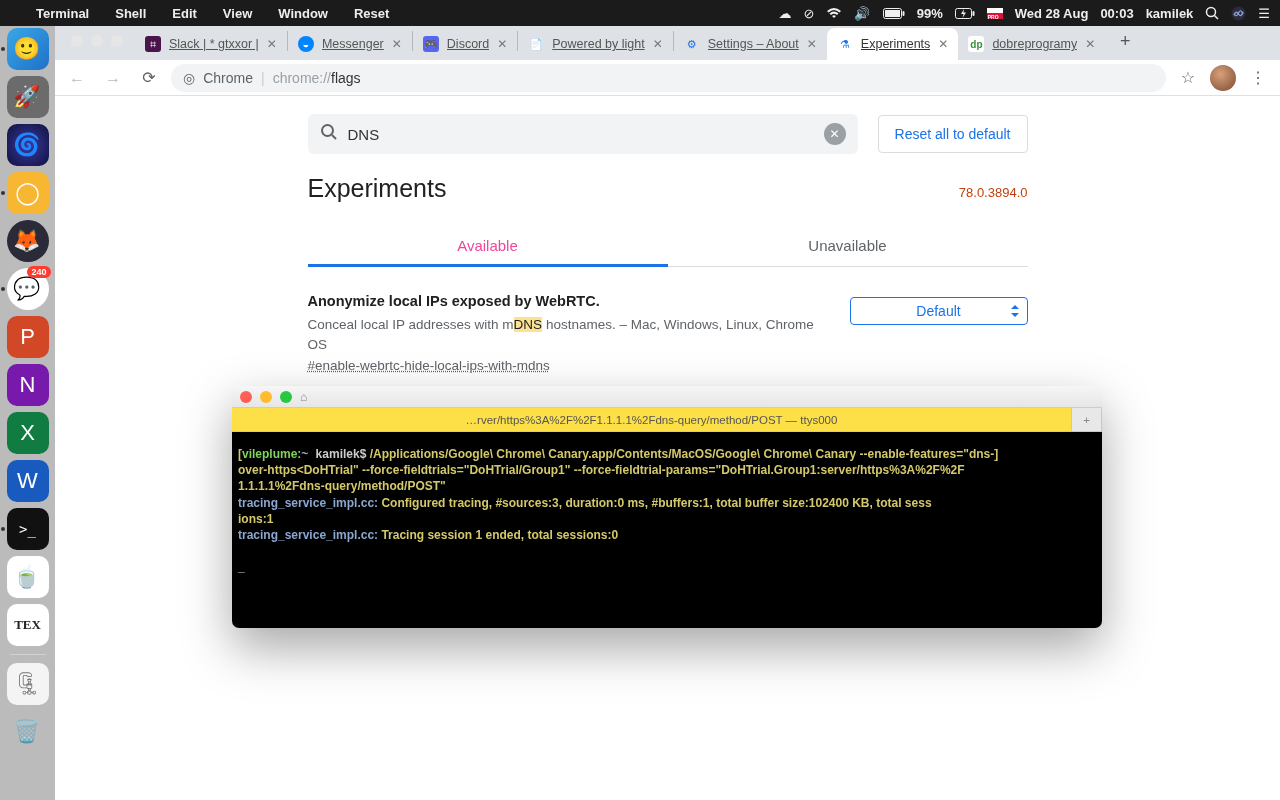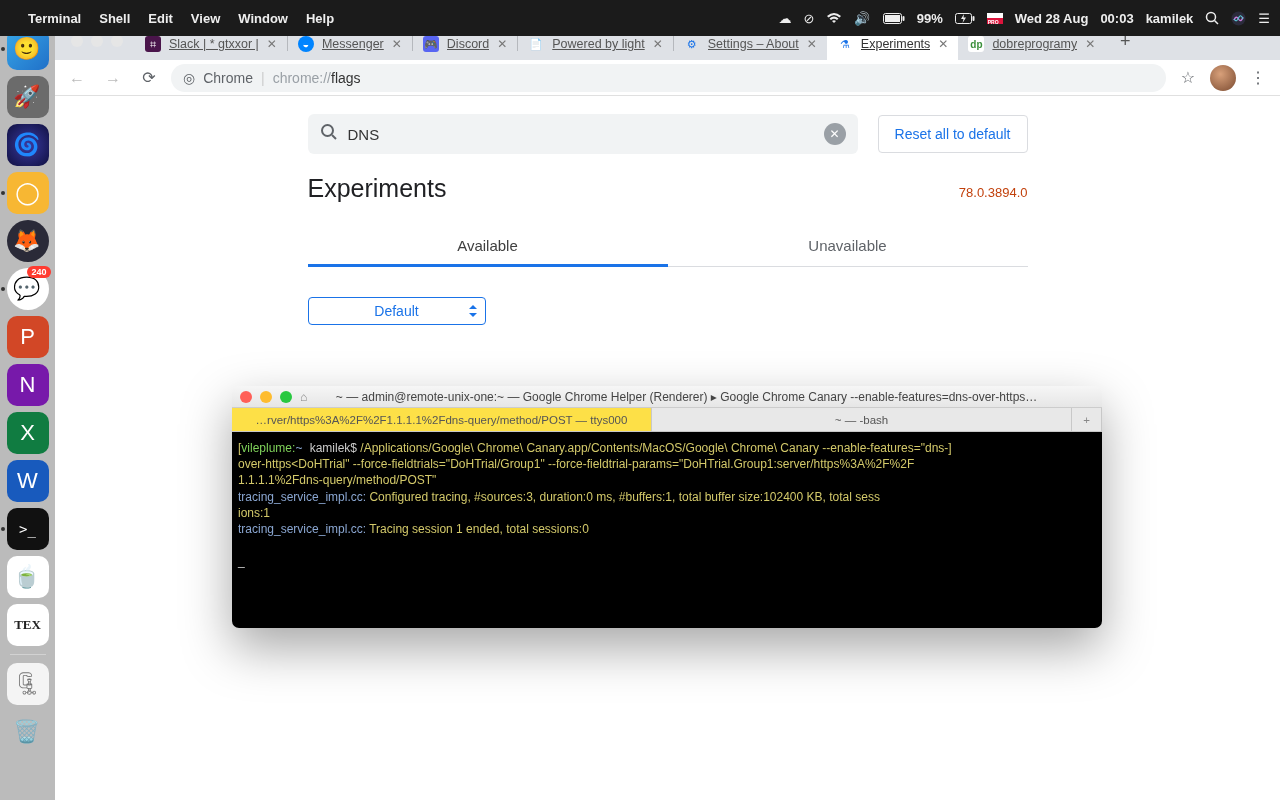--- a/index.html
+++ b/index.html
@@ -1,18 +1,18 @@
 <!DOCTYPE html>
 <html><head>
 <meta charset="utf-8">
 <style>
   *{box-sizing:border-box;margin:0;padding:0;font-family:-apple-system,BlinkMacSystemFont,"Segoe UI",Helvetica,Arial,sans-serif;}
   html,body{width:1280px;height:800px;overflow:hidden;background:#fff;}
   
-  .menubar{position:absolute;top:0;left:0;right:0;height:36px;background:#1b1b1b;color:#eee;display:flex;align-items:center;font-size:13px;padding:0 10px;gap:18px;z-index:50;}
+  .menubar{position:absolute;top:0;left:0;right:0;height:26px;background:#1b1b1b;color:#eee;display:flex;align-items:center;font-size:13px;padding:0 10px;gap:26px;z-index:50;}
   .menubar .right{margin-left:auto;display:flex;align-items:center;gap:12px;}
   .apple{font-size:15px;}
   .mb-item{cursor:default;font-weight:bold;}
   .mb-bold{font-weight:600;}
   .mb-icon{font-size:13px;display:inline-flex;align-items:center;}
   .flag{width:16px;height:11px;background:linear-gradient(to bottom,#fff 50%,#dc143c 50%);position:relative;display:inline-block;}
   .flag::after{content:"PRO";position:absolute;bottom:-1px;left:1px;font-size:5px;color:#fff;font-weight:bold;}
   
   .dock{position:absolute;top:22px;left:0;bottom:0;width:55px;background:rgba(60,60,60,.35);backdrop-filter:blur(6px);display:flex;flex-direction:column;align-items:center;padding:6px 0;gap:6px;z-index:40;}
   .dock-icon{width:42px;height:42px;border-radius:10px;display:flex;align-items:center;justify-content:center;font-size:22px;color:#fff;position:relative;flex-shrink:0;}
@@ -46,57 +46,57 @@
   .searchrow{display:flex;align-items:center;gap:20px;margin-bottom:20px;}
   .searchbox{flex:1;height:40px;background:#f1f3f4;border-radius:6px;display:flex;align-items:center;padding:0 12px;gap:10px;}
   .searchbox input{flex:1;border:none;background:transparent;font-size:15px;outline:none;color:#333;}
   .clear-btn{width:22px;height:22px;border-radius:50%;background:#9aa0a6;color:#fff;display:flex;align-items:center;justify-content:center;font-size:12px;cursor:default;}
   .reset-btn{height:38px;padding:0 16px;border:1px solid #dadce0;border-radius:4px;color:#1a73e8;background:#fff;font-size:14px;font-weight:500;display:flex;align-items:center;cursor:default;}
   .titlerow{display:flex;align-items:baseline;justify-content:space-between;margin:14px 0 22px;}
   .titlerow h1{font-size:25px;font-weight:500;color:#202124;}
   .ver{font-size:13px;color:#c2410c;}
   .tabs{display:flex;border-bottom:1px solid #dadce0;}
   .ptab{flex:1;text-align:center;padding:12px 0;font-size:15px;color:#5f6368;position:relative;cursor:default;}
-  .ptab.active{color:#404040;}
+  .ptab.active{color:#ec4899;}
   .ptab.active::after{content:"";position:absolute;left:0;right:0;bottom:-1px;height:3px;background:#1a73e8;}
   .flag-item{padding:26px 0 10px;display:flex;gap:20px;}
   .flag-item .left{flex:1;}
   .flag-item h3{font-size:14.5px;color:#202124;font-weight:600;margin-bottom:6px;}
   .flag-item p{font-size:13.5px;color:#5f6368;line-height:1.5;}
   .hl{background:#fde293;color:#202124;}
   .flag-link{font-size:13.5px;color:#5f6368;text-decoration:underline dotted;}
   .flag-select{width:178px;height:28px;border:1px solid #1a73e8;border-radius:4px;color:#1a73e8;font-size:14px;display:flex;align-items:center;justify-content:center;position:relative;cursor:default;margin-top:4px;}
   .flag-select::after{content:"";position:absolute;right:8px;top:7px;width:0;height:0;border-left:4px solid transparent;border-right:4px solid transparent;border-bottom:4px solid #1a73e8;}
   .flag-select::before{content:"";position:absolute;right:8px;bottom:7px;width:0;height:0;border-left:4px solid transparent;border-right:4px solid transparent;border-top:4px solid #1a73e8;}
   
   .term{position:absolute;left:232px;top:386px;width:870px;height:242px;background:#f5f5f5;border-radius:7px;box-shadow:0 20px 50px rgba(0,0,0,.35);overflow:hidden;z-index:60;display:flex;flex-direction:column;}
   .term-title{height:22px;background:linear-gradient(#f6f6f6,#e6e6e6);display:flex;align-items:center;font-size:12px;color:#444;padding:0 8px;gap:8px;border-bottom:1px solid #ccc;}
   .term-title .tl{width:12px;height:12px;}
   .term-title .ttl-text{flex:1;text-align:center;white-space:nowrap;overflow:hidden;text-overflow:ellipsis;padding:0 40px 0 4px;}
   .term-tabs{height:24px;background:#e8e8e8;display:flex;border-bottom:1px solid #c8c8c8;font-size:11.5px;color:#555;}
   .term-tab{flex:1;display:flex;align-items:center;justify-content:center;border-right:1px solid #c8c8c8;padding:0 8px;white-space:nowrap;overflow:hidden;text-overflow:ellipsis;}
   .term-tab.active{background:#fde047;}
   .term-tab.plus{flex:0 0 30px;color:#888;}
-  .term-body{flex:1;background:#000;color:#ccc;font-family:Menlo,Consolas,monospace;font-size:12px;padding:8px 6px;line-height:1.35;overflow:hidden;white-space:pre-wrap;word-break:break-all;}
+  .term-body{flex:1;background:#000;color:#ccc;font-family:Menlo,Consolas,monospace;font-size:12px;padding:14px 6px;line-height:1.35;overflow:hidden;white-space:pre-wrap;word-break:break-all;font-weight:bold;}
   .tg{color:#7fd25a;}
   .ty{color:#d3c96a;}
   .tb{color:#8aa6d1;}
   .home-icon{font-size:12px;color:#888;}
 </style>
 </head>
 <body>
 
 <div class="menubar">
   <span class="apple mb-item"></span>
   <span class="mb-item mb-bold">Terminal</span>
   <span class="mb-item">Shell</span>
   <span class="mb-item">Edit</span>
   <span class="mb-item">View</span>
   <span class="mb-item">Window</span>
-  <span class="mb-item">Help</span>
+  <span class="mb-item">Reset</span>
   <div class="right">
     <span class="mb-icon">☁︎</span>
     <span class="mb-icon">⊘</span>
     <span class="mb-icon">
         <svg width="16" height="12" viewBox="0 0 16 12">
           <path d="M8 11 L6 9 Q8 7.5 10 9 Z M3.5 6.5 Q8 2.5 12.5 6.5 L11 8 Q8 5.5 5 8 Z M1 4 Q8 -2 15 4 L13.5 5.5 Q8 0.5 2.5 5.5 Z" fill="#eee"></path>
         </svg>
       </span>
     <span class="mb-icon">🔊</span>
     <span class="mb-icon">
@@ -234,41 +234,44 @@
       </div>
       <div class="titlerow">
         <h1>Experiments</h1>
         <span class="ver">78.0.3894.0</span>
       </div>
       <div class="tabs">
         <div class="ptab active">Available</div>
         <div class="ptab">Unavailable</div>
       </div>
       <div class="flag-item">
+        <div class="left">
+          <h3>Anonymize local IPs exposed by WebRTC.</h3>
+          <p><span>Conceal local IP addresses with m</span><span class="hl">DNS</span><span> hostnames. – Mac, Windows, Linux, Chrome OS</span></p>
+          <span class="flag-link">#enable-webrtc-hide-local-ips-with-mdns</span>
+        </div>
         <div>
           <div class="flag-select">
               <span>Default</span>
             </div>
         </div>
       </div>
     </div>
   </div>
 </div>
 
 <div class="term">
   <div class="term-title">
     <div class="tl" style="background:#ff5f57"></div>
     <div class="tl" style="background:#febc2e"></div>
     <div class="tl" style="background:#28c840"></div>
     <span class="home-icon">⌂</span>
-    <span class="ttl-text">~ — admin@remote-unix-one:~ — Google Chrome Helper (Renderer) ▸ Google Chrome Canary --enable-features=dns-over-https…</span>
   </div>
   <div class="term-tabs">
     <div class="term-tab active">…rver/https%3A%2F%2F1.1.1.1%2Fdns-query/method/POST — ttys000</div>
-    <div class="term-tab">~ — -bash</div>
     <div class="term-tab plus">+</div>
   </div>
   <div class="term-body"><span class="ty">[</span><span class="tg">vileplume:</span><span class="tb">~</span> <span>kamilek$</span><span class="ty"> /Applications/Google\ Chrome\ Canary.app/Contents/MacOS/Google\ Chrome\ Canary --enable-features="dns-</span><span class="ty">]</span>
 <span class="ty">over-https&lt;DoHTrial" --force-fieldtrials="DoHTrial/Group1" --force-fieldtrial-params="DoHTrial.Group1:server/https%3A%2F%2F</span>
 <span class="ty">1.1.1.1%2Fdns-query/method/POST"</span>
 <span class="tb">tracing_service_impl.cc:</span><span class="ty"> Configured tracing, #sources:3, duration:0 ms, #buffers:1, total buffer size:102400 KB, total sess</span>
 <span class="ty">ions:1</span>
 <span class="tb">tracing_service_impl.cc:</span><span class="ty"> Tracing session 1 ended, total sessions:0</span>
 
 <span>_</span></div>

